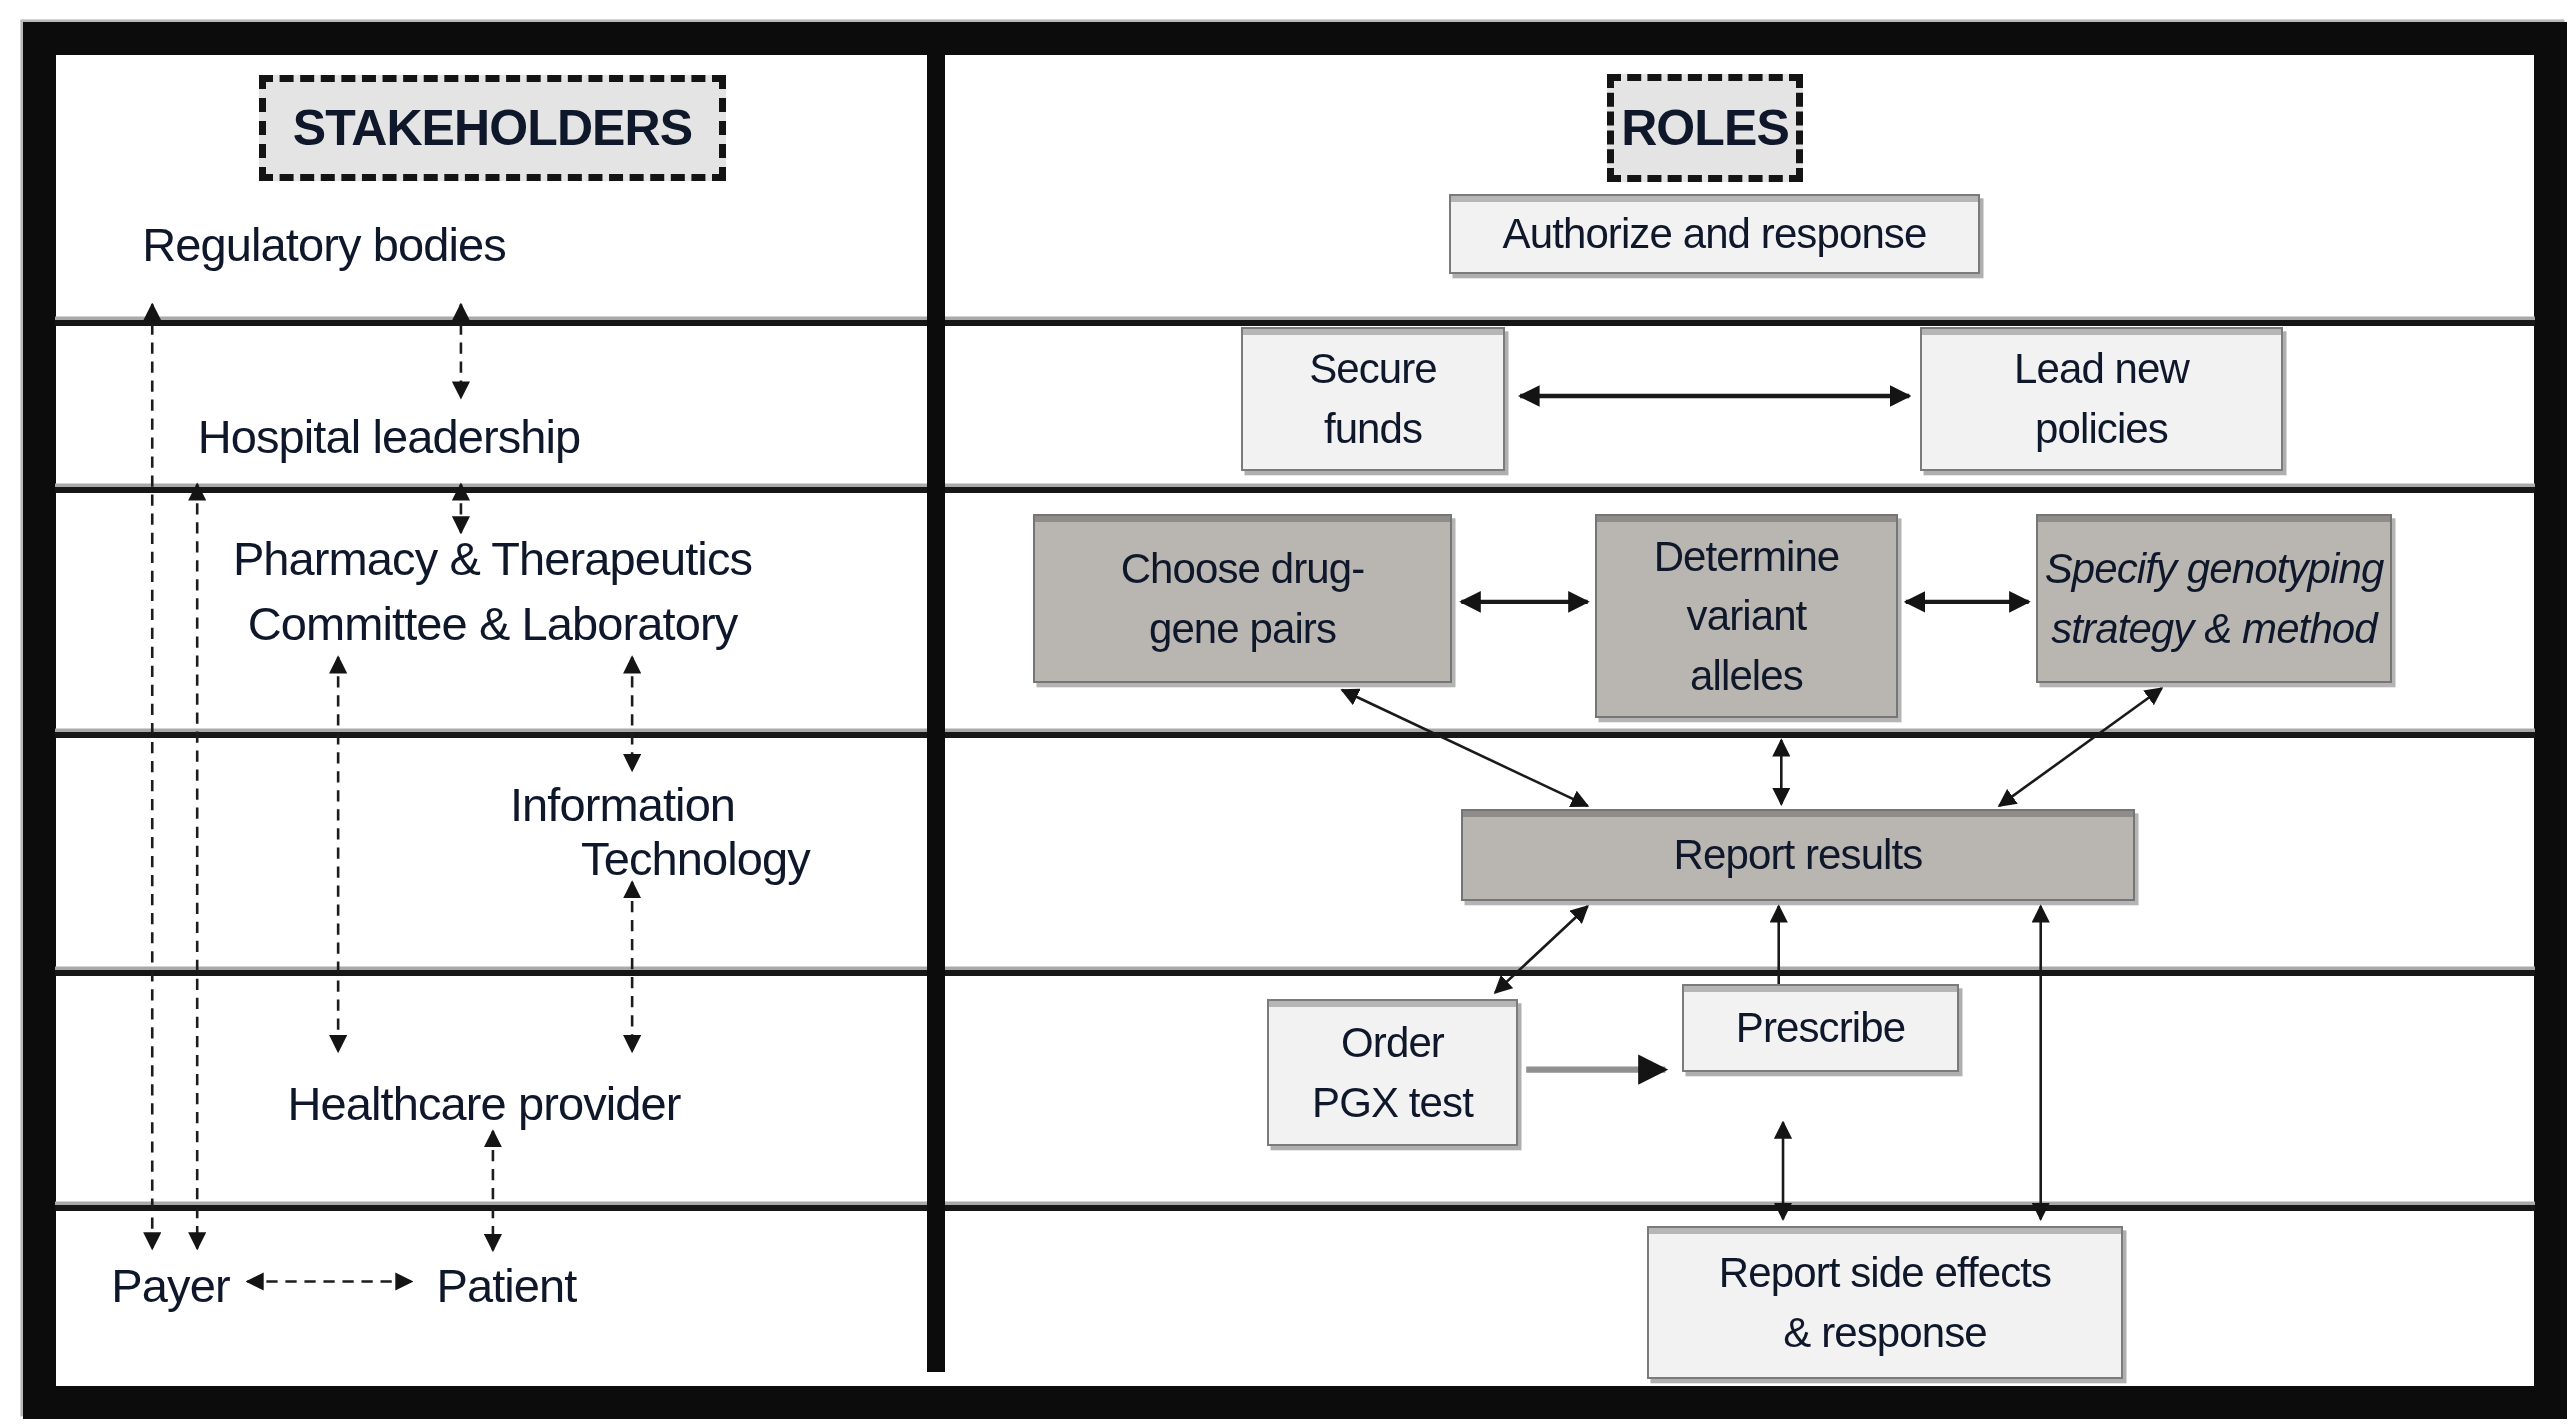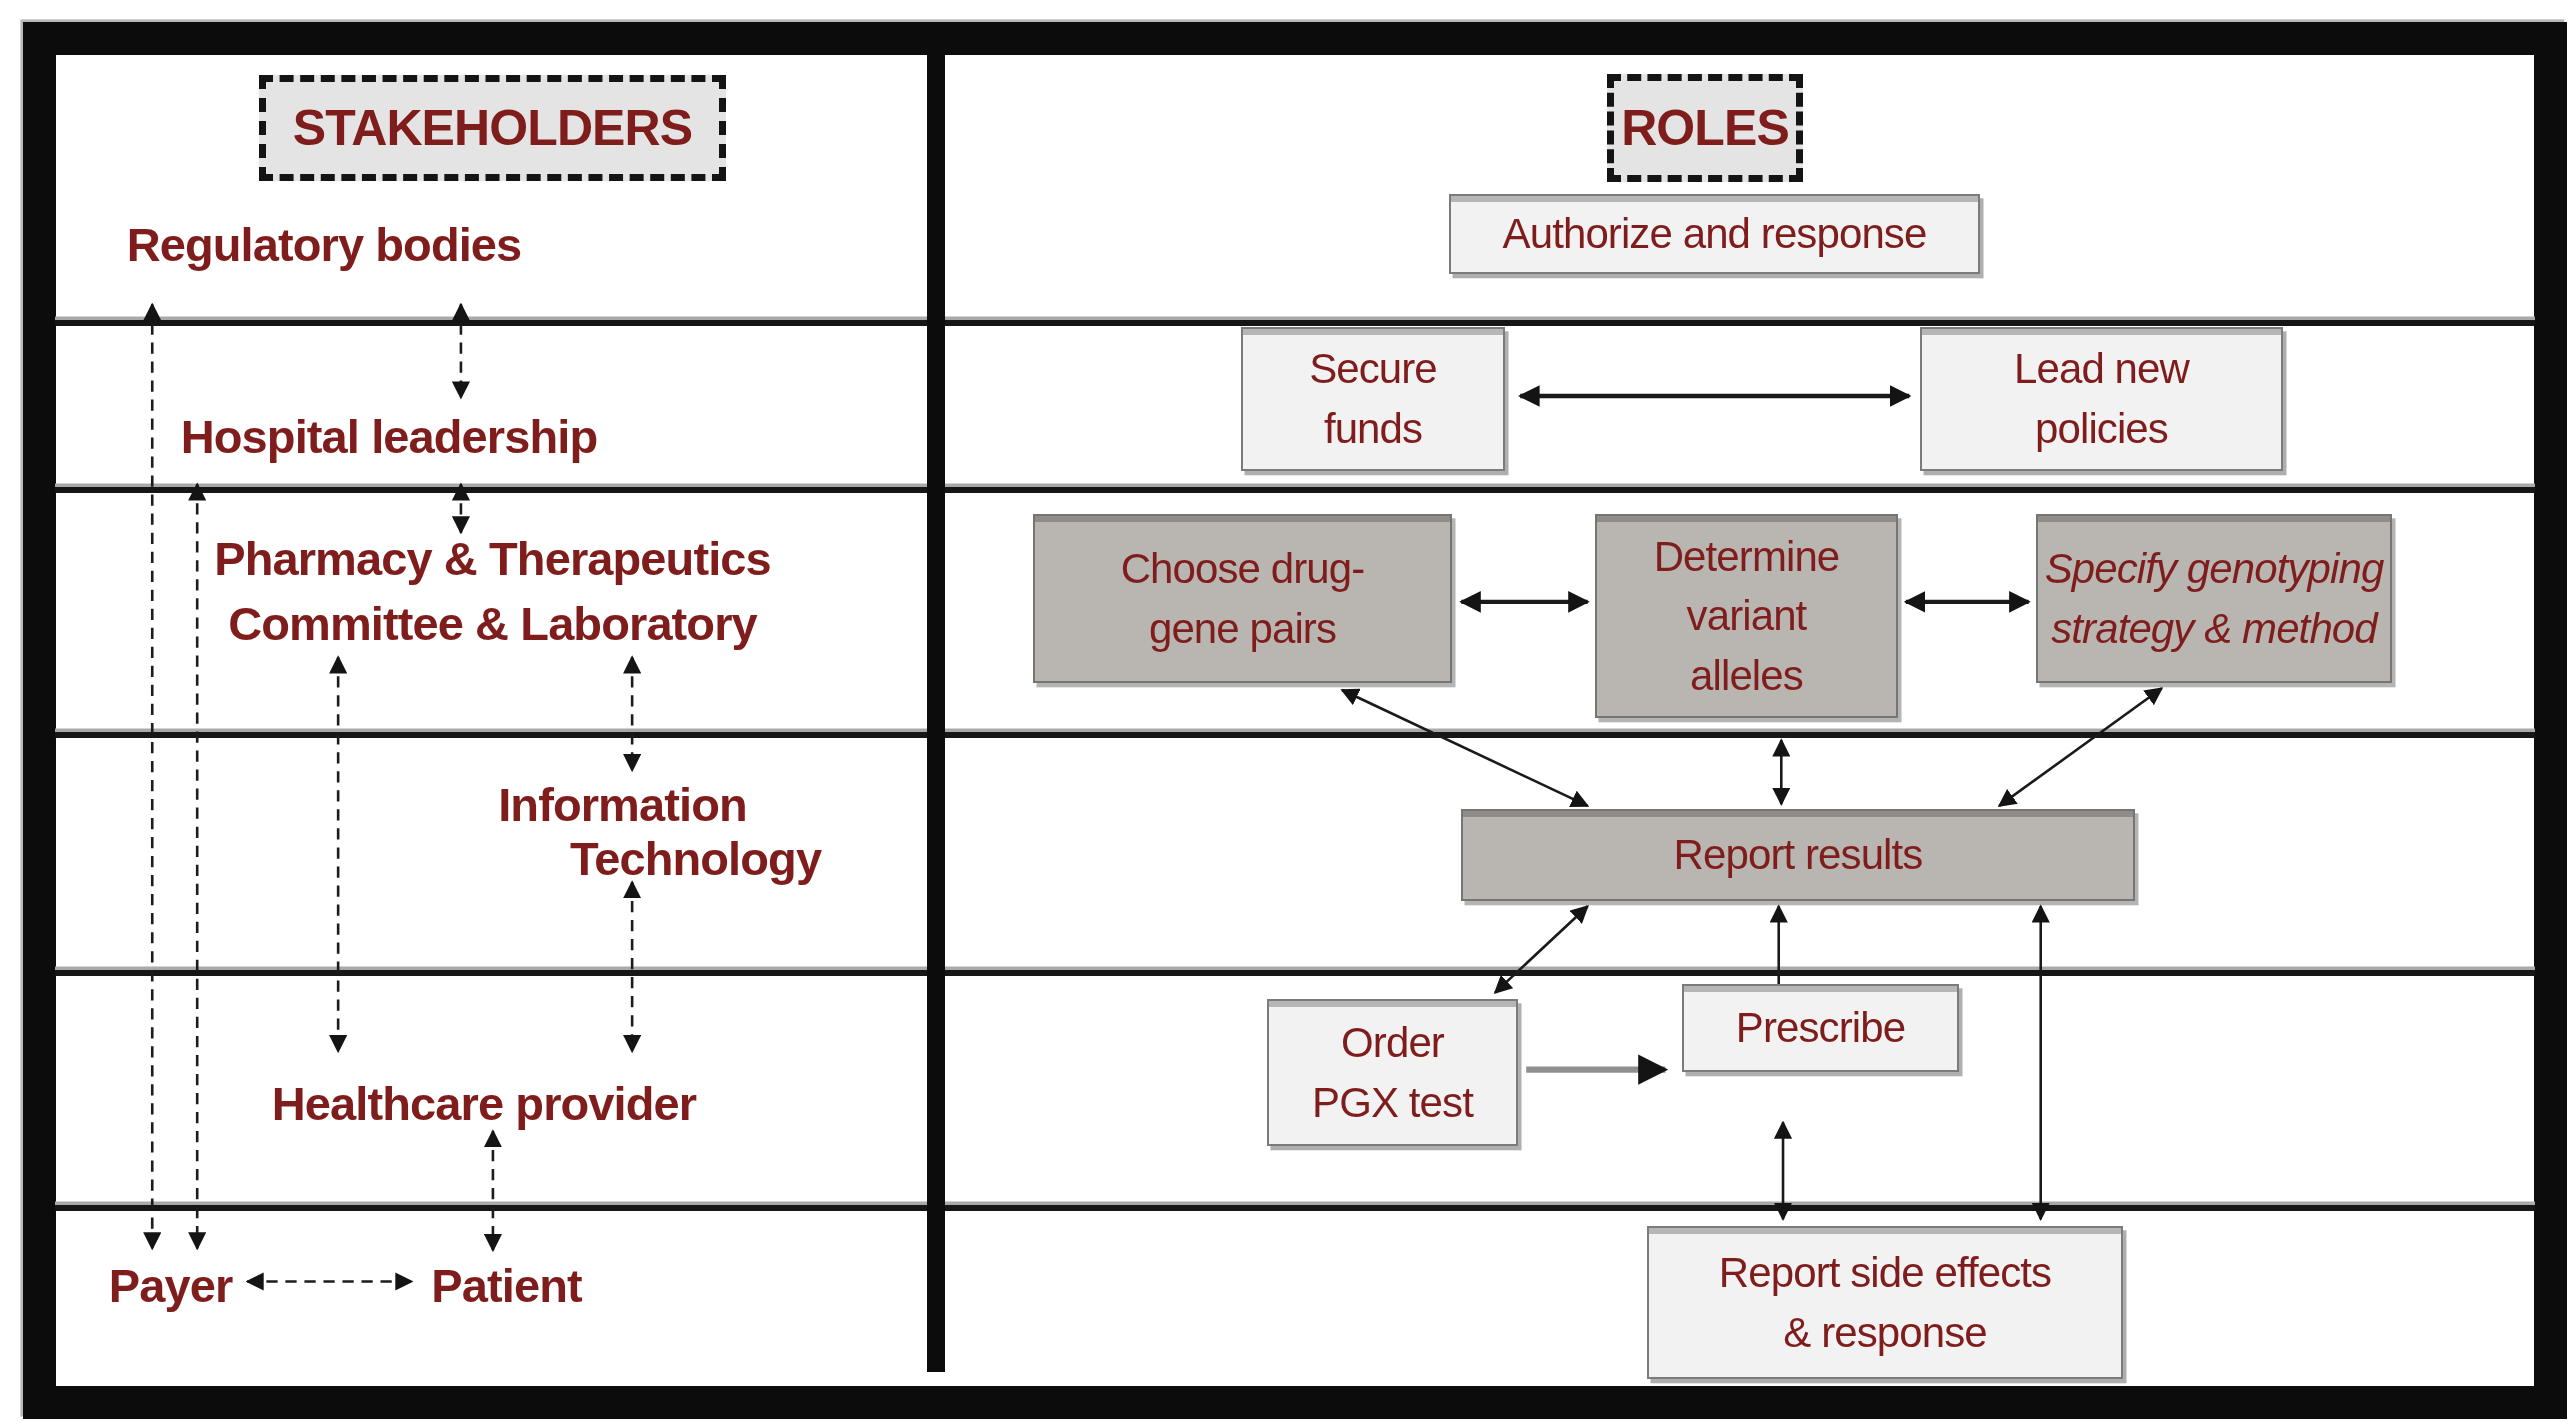--- a/index.html
+++ b/index.html
@@ -1,18 +1,18 @@
 <!DOCTYPE html>
 <html style="font-size:14px"><head>
 <meta charset="utf-8">
 <style>
   html,body { margin:0; padding:0; background:#ffffff; }
   #canvas {
     position:relative; width:2576px; height:1425px; background:#ffffff;
-    font-family:"Liberation Sans", sans-serif; color:#7f1d1d; overflow:hidden;
+    font-family:"Liberation Sans", sans-serif; color:#0f172a; overflow:hidden;
   }
   
   #frame {
     position:absolute; left:22.5px; top:21.6px; width:2544px; height:1397px;
     border:33px solid #0c0c0c; box-sizing:border-box; background:transparent;
     box-shadow:-2.6px -2.6px 0 #b8b8b8;
   }
   
   .hline {
     position:absolute; left:55px; width:2480px; height:6px; background:#161616;
@@ -24,21 +24,21 @@
   }
   #arrows { position:absolute; left:0; top:0; z-index:5; }
   
   .title-box {
     position:absolute; z-index:8; background:#e4e4e4; border:7.8px dashed #141414;
     display:flex; align-items:center; justify-content:center; box-sizing:border-box;
     font-weight:bold; font-size:50px; letter-spacing:-0.9px;
   }
   
   .stake {
-    position:absolute; z-index:8; font-weight:bold; font-size:47px; letter-spacing:-0.9px;
+    position:absolute; z-index:8; font-weight:normal; font-size:47px; letter-spacing:-0.9px;
     text-align:center; white-space:pre-line; line-height:1.38;
   }
   
   .rbox {
     position:absolute; z-index:8; box-sizing:border-box;
     display:flex; align-items:center; justify-content:center; text-align:center;
     font-size:42px; letter-spacing:-0.9px; line-height:1.42; white-space:pre-line;
   }
   .light-box {
     background:#f2f2f2; border:2.6px solid #7b7b7b;

